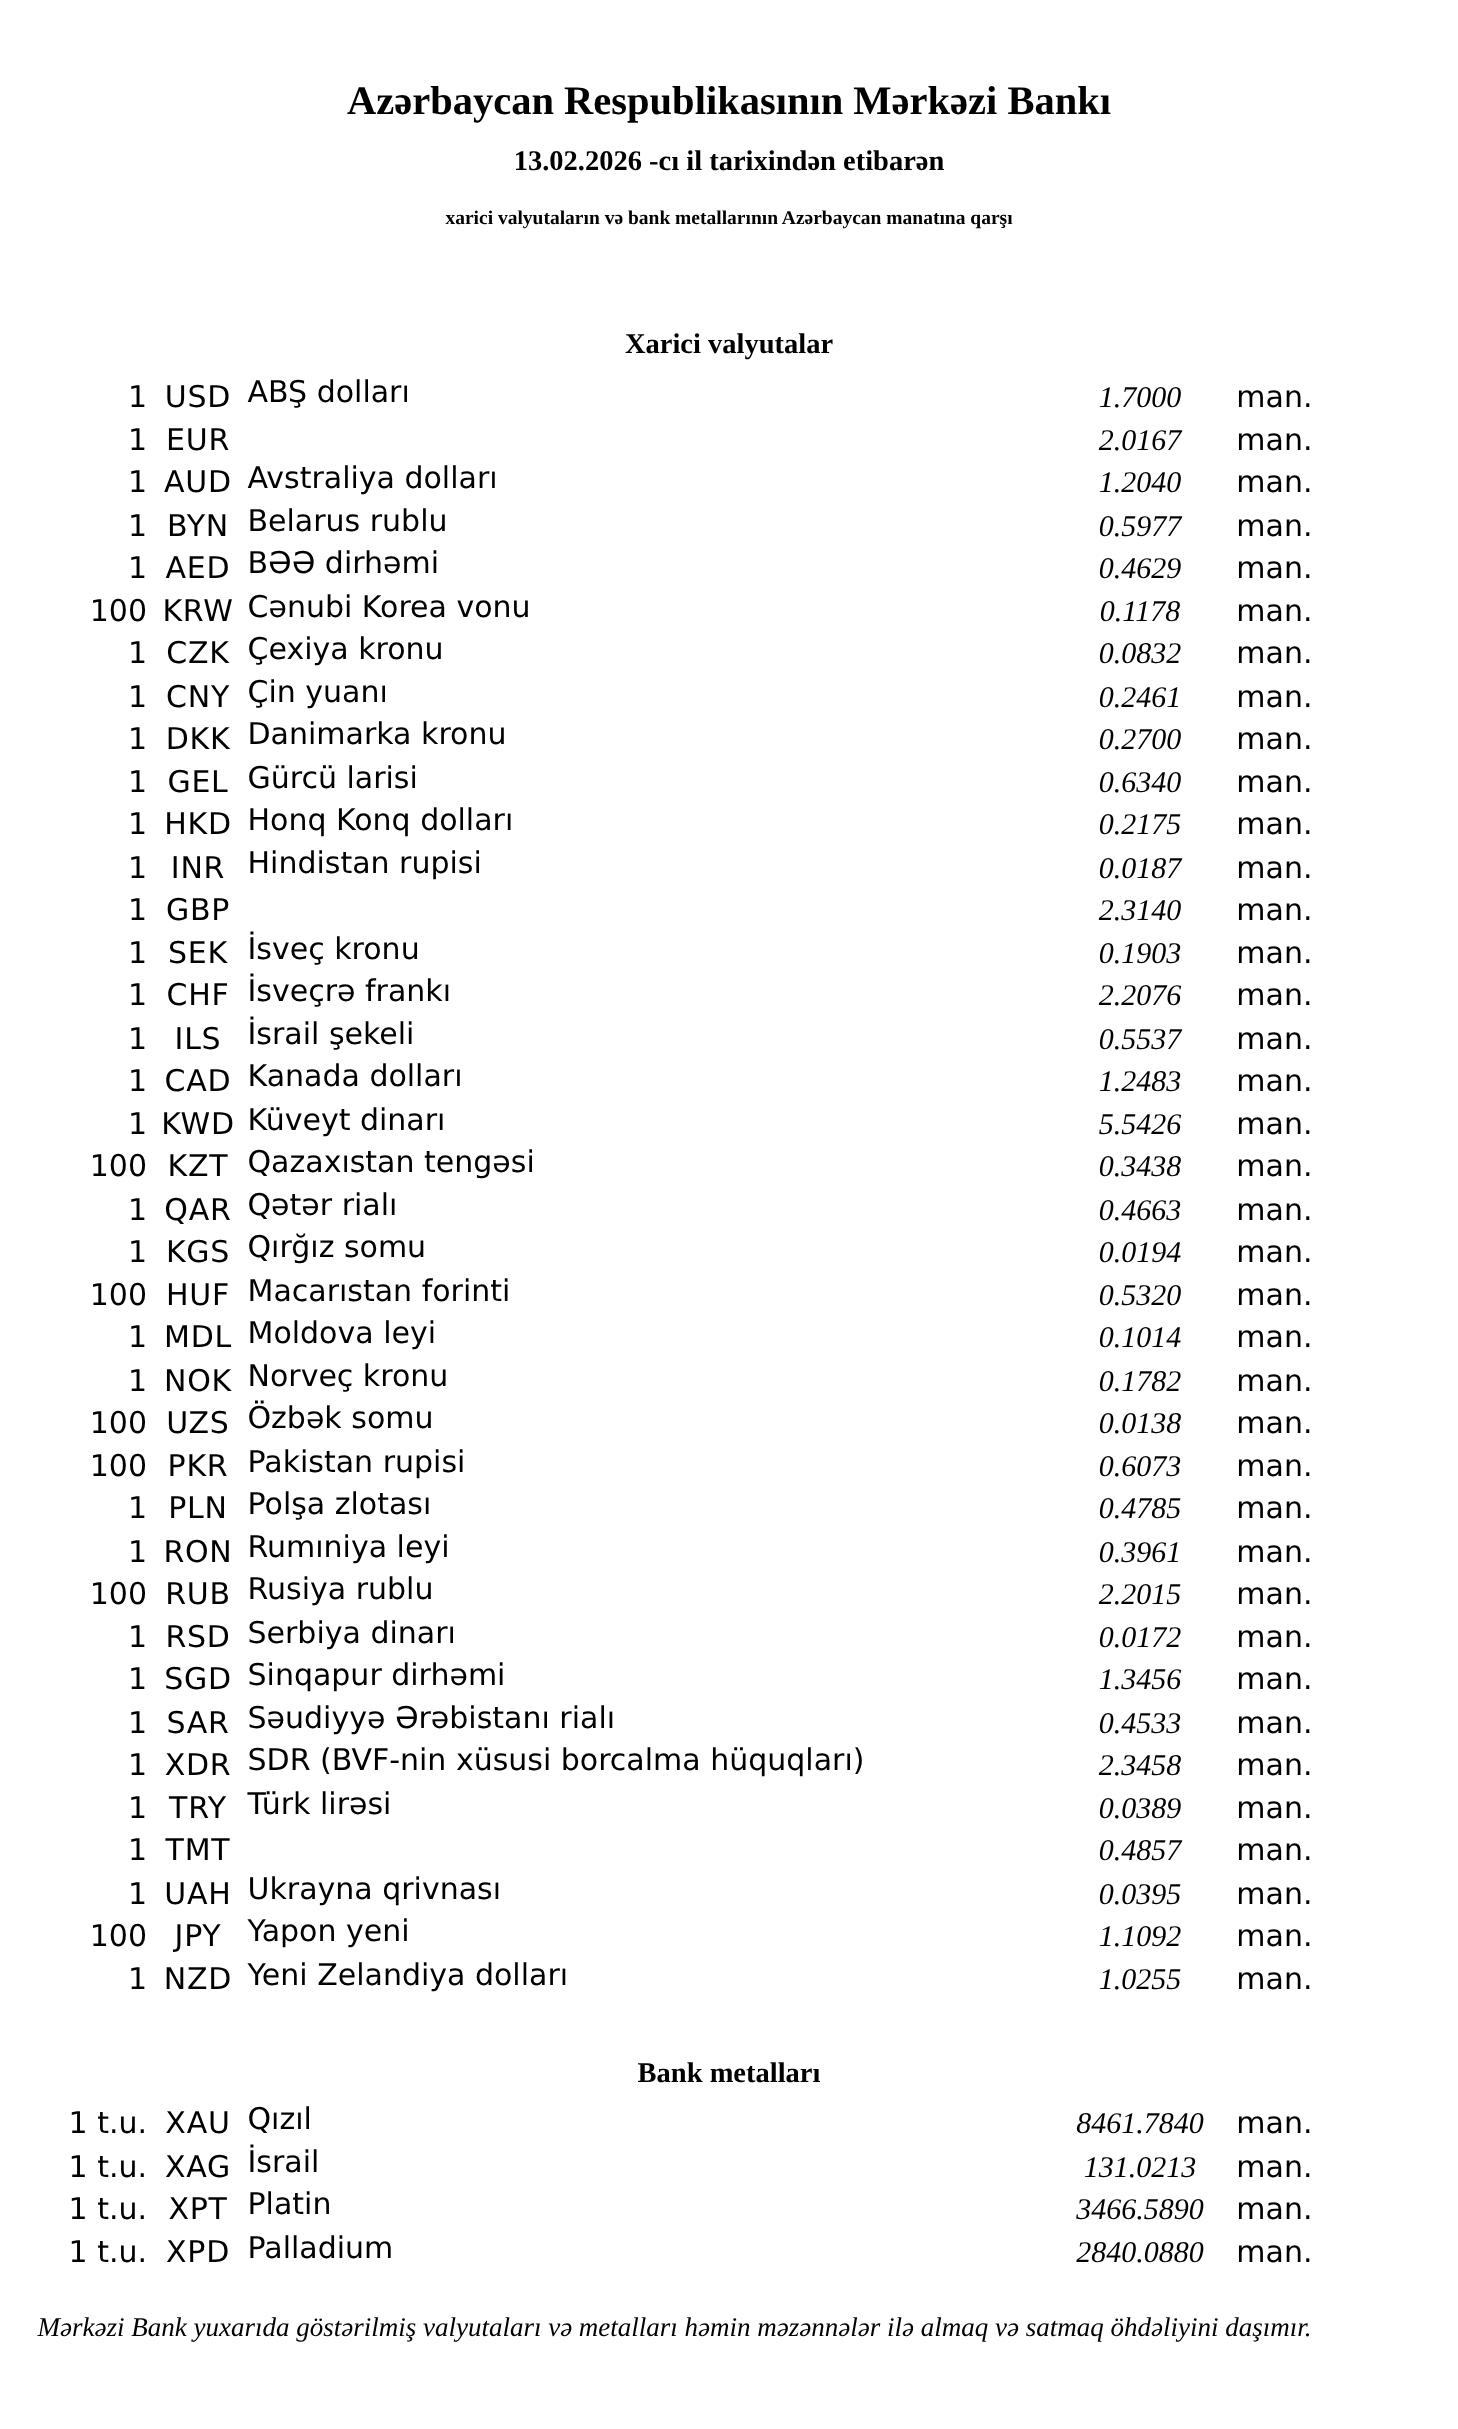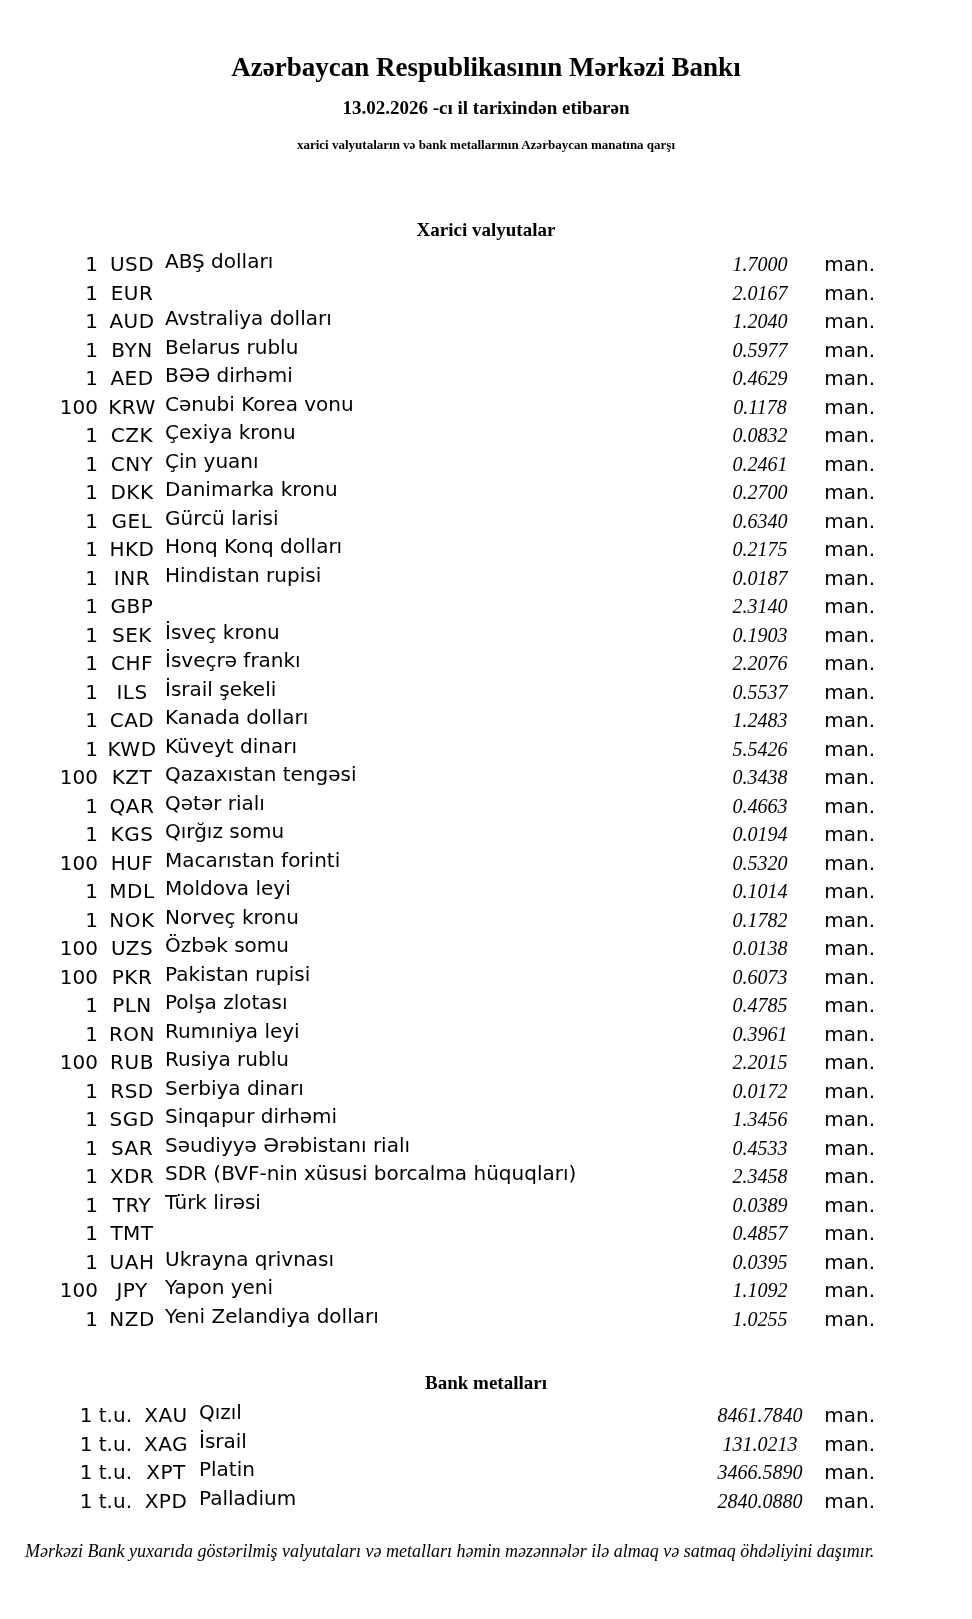--- a/index.html
+++ b/index.html
@@ -42,21 +42,21 @@
   .section-heading {
     text-align: center;
     font-family: "Liberation Serif", serif;
     font-weight: bold;
     font-size: 19px;
     line-height: 24px;
   }
   .heading-currencies { margin-top: 61px; }
   .heading-metals   { margin-top: 38px; }
   .rate-table { margin-top: 8px; }
-  .metals-table { margin-top: 6px; padding-left: 34px; }
+  .metals-table { margin-top: 6px; }
   .rate-row {
     display: flex;
     align-items: baseline;
     height: 28.5px;
     line-height: 28.5px;
     padding-left: 34px;
     padding-right: 97px;
     font-size: 20px;
     white-space: nowrap;
   }

